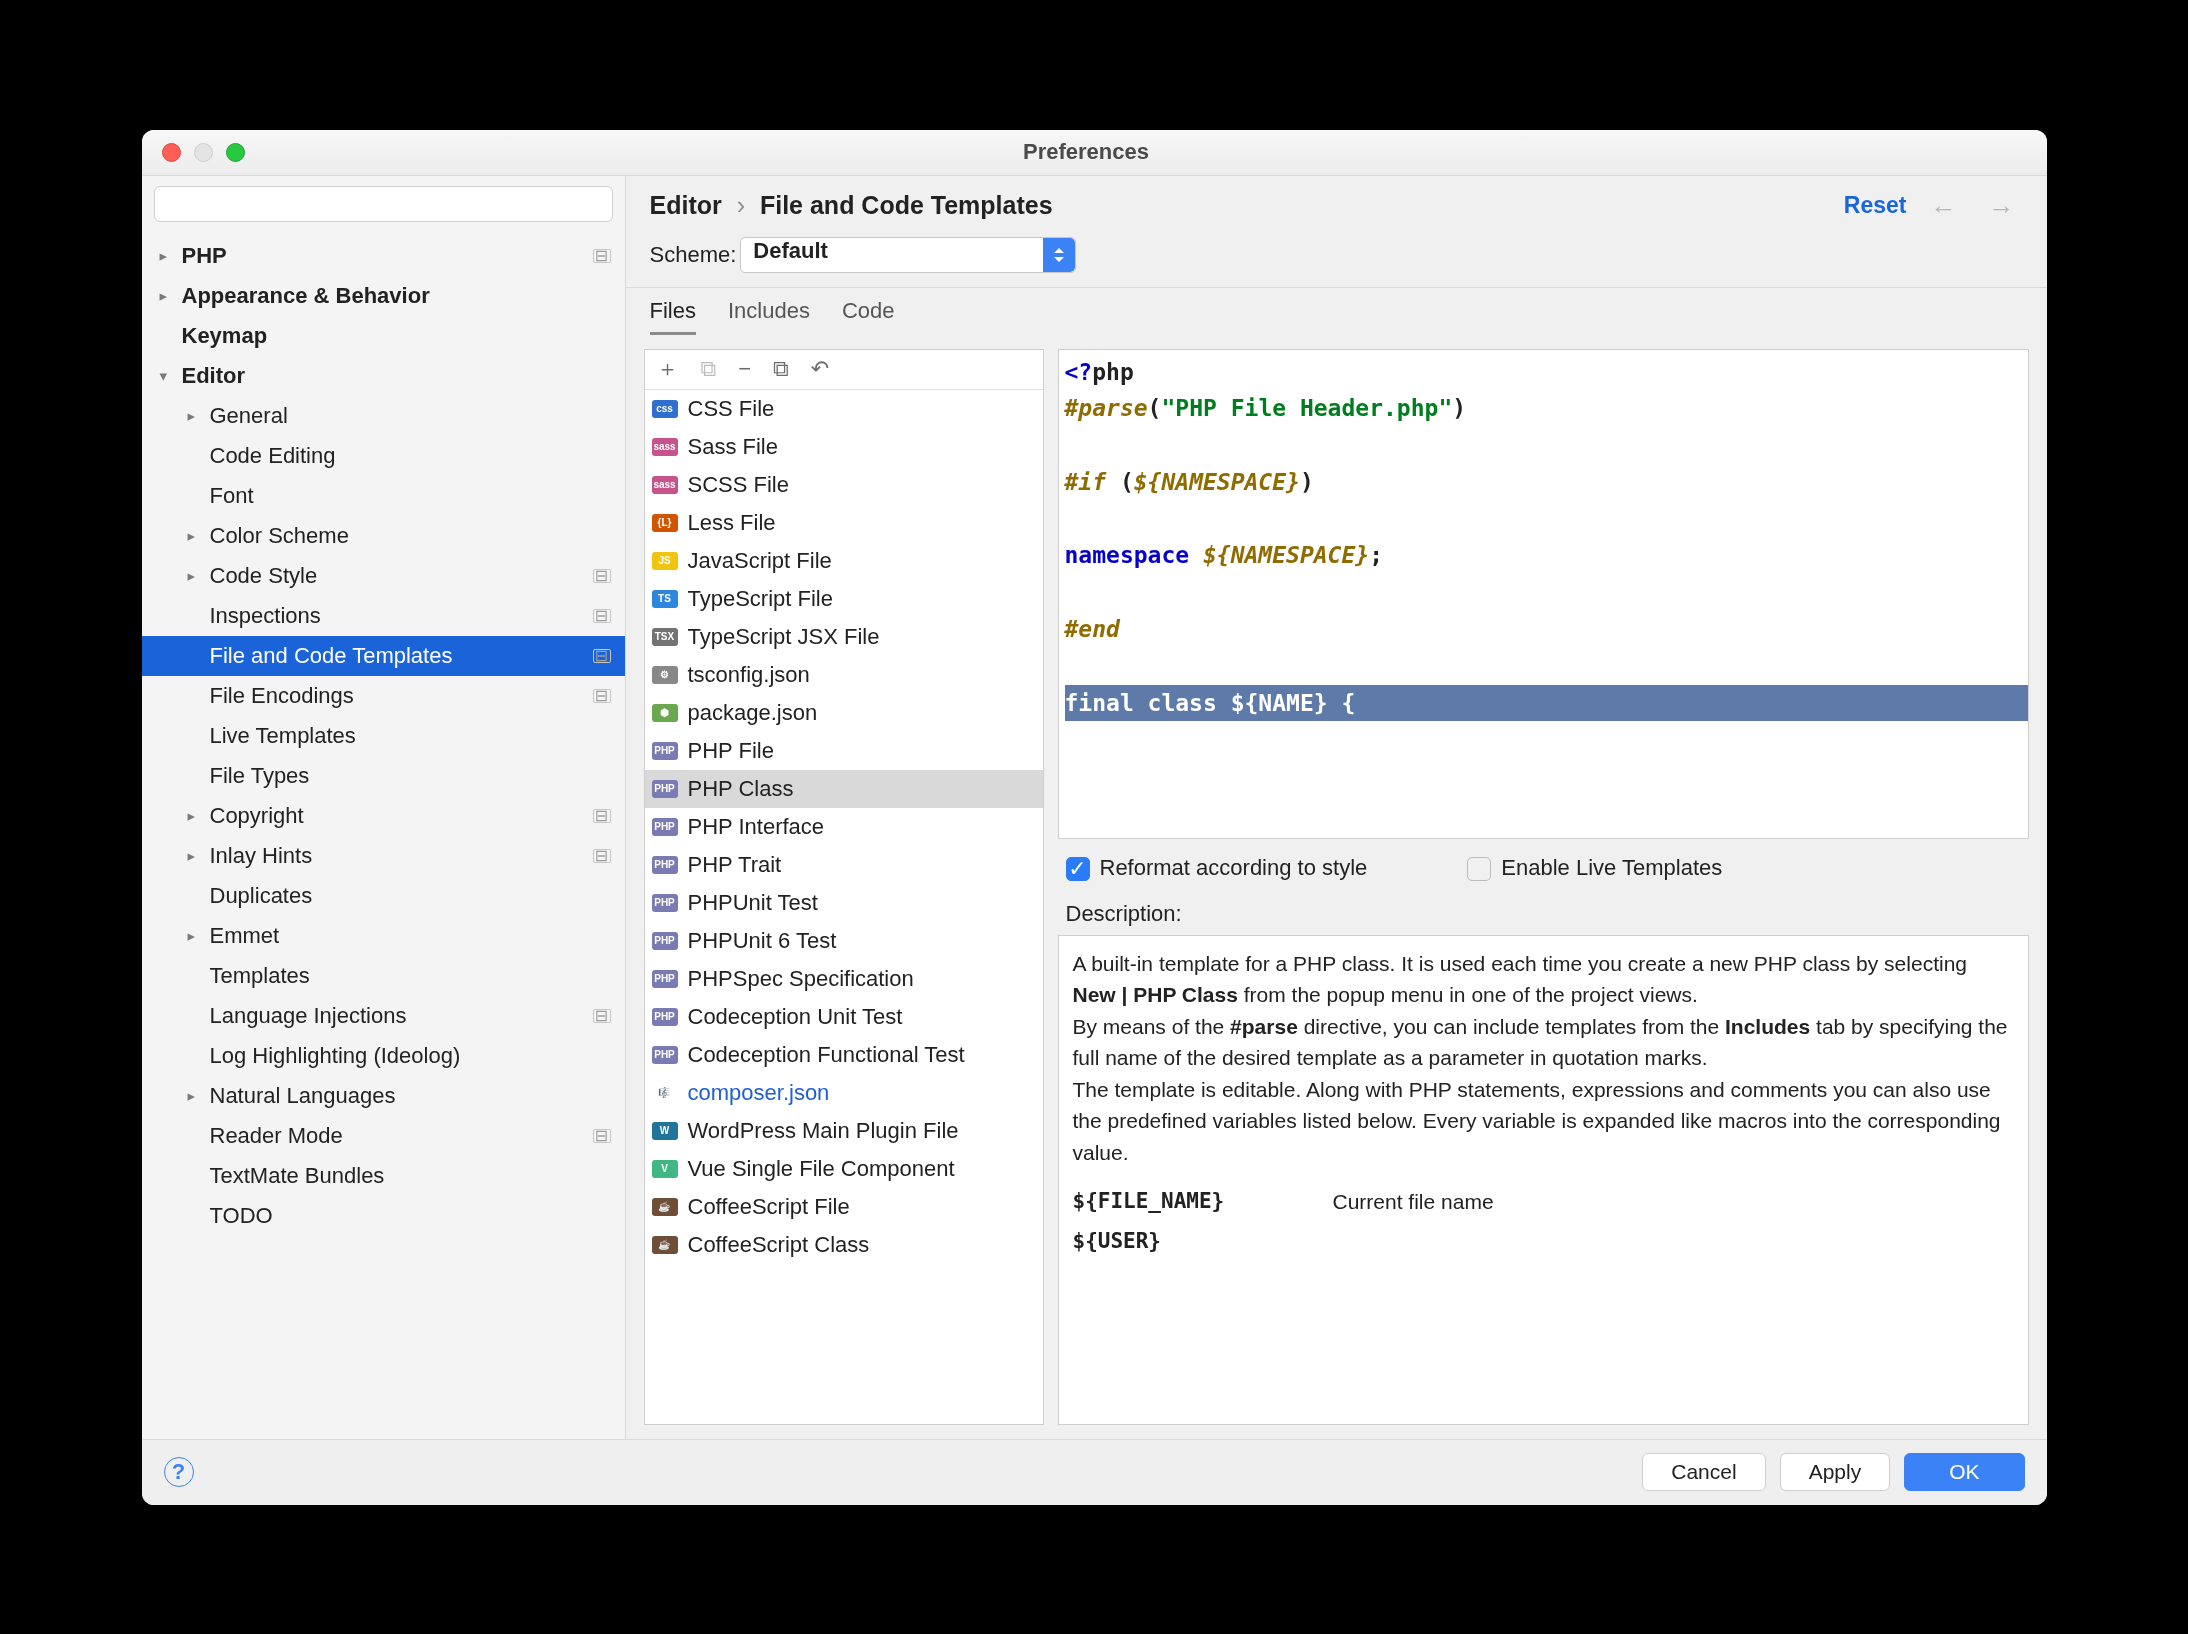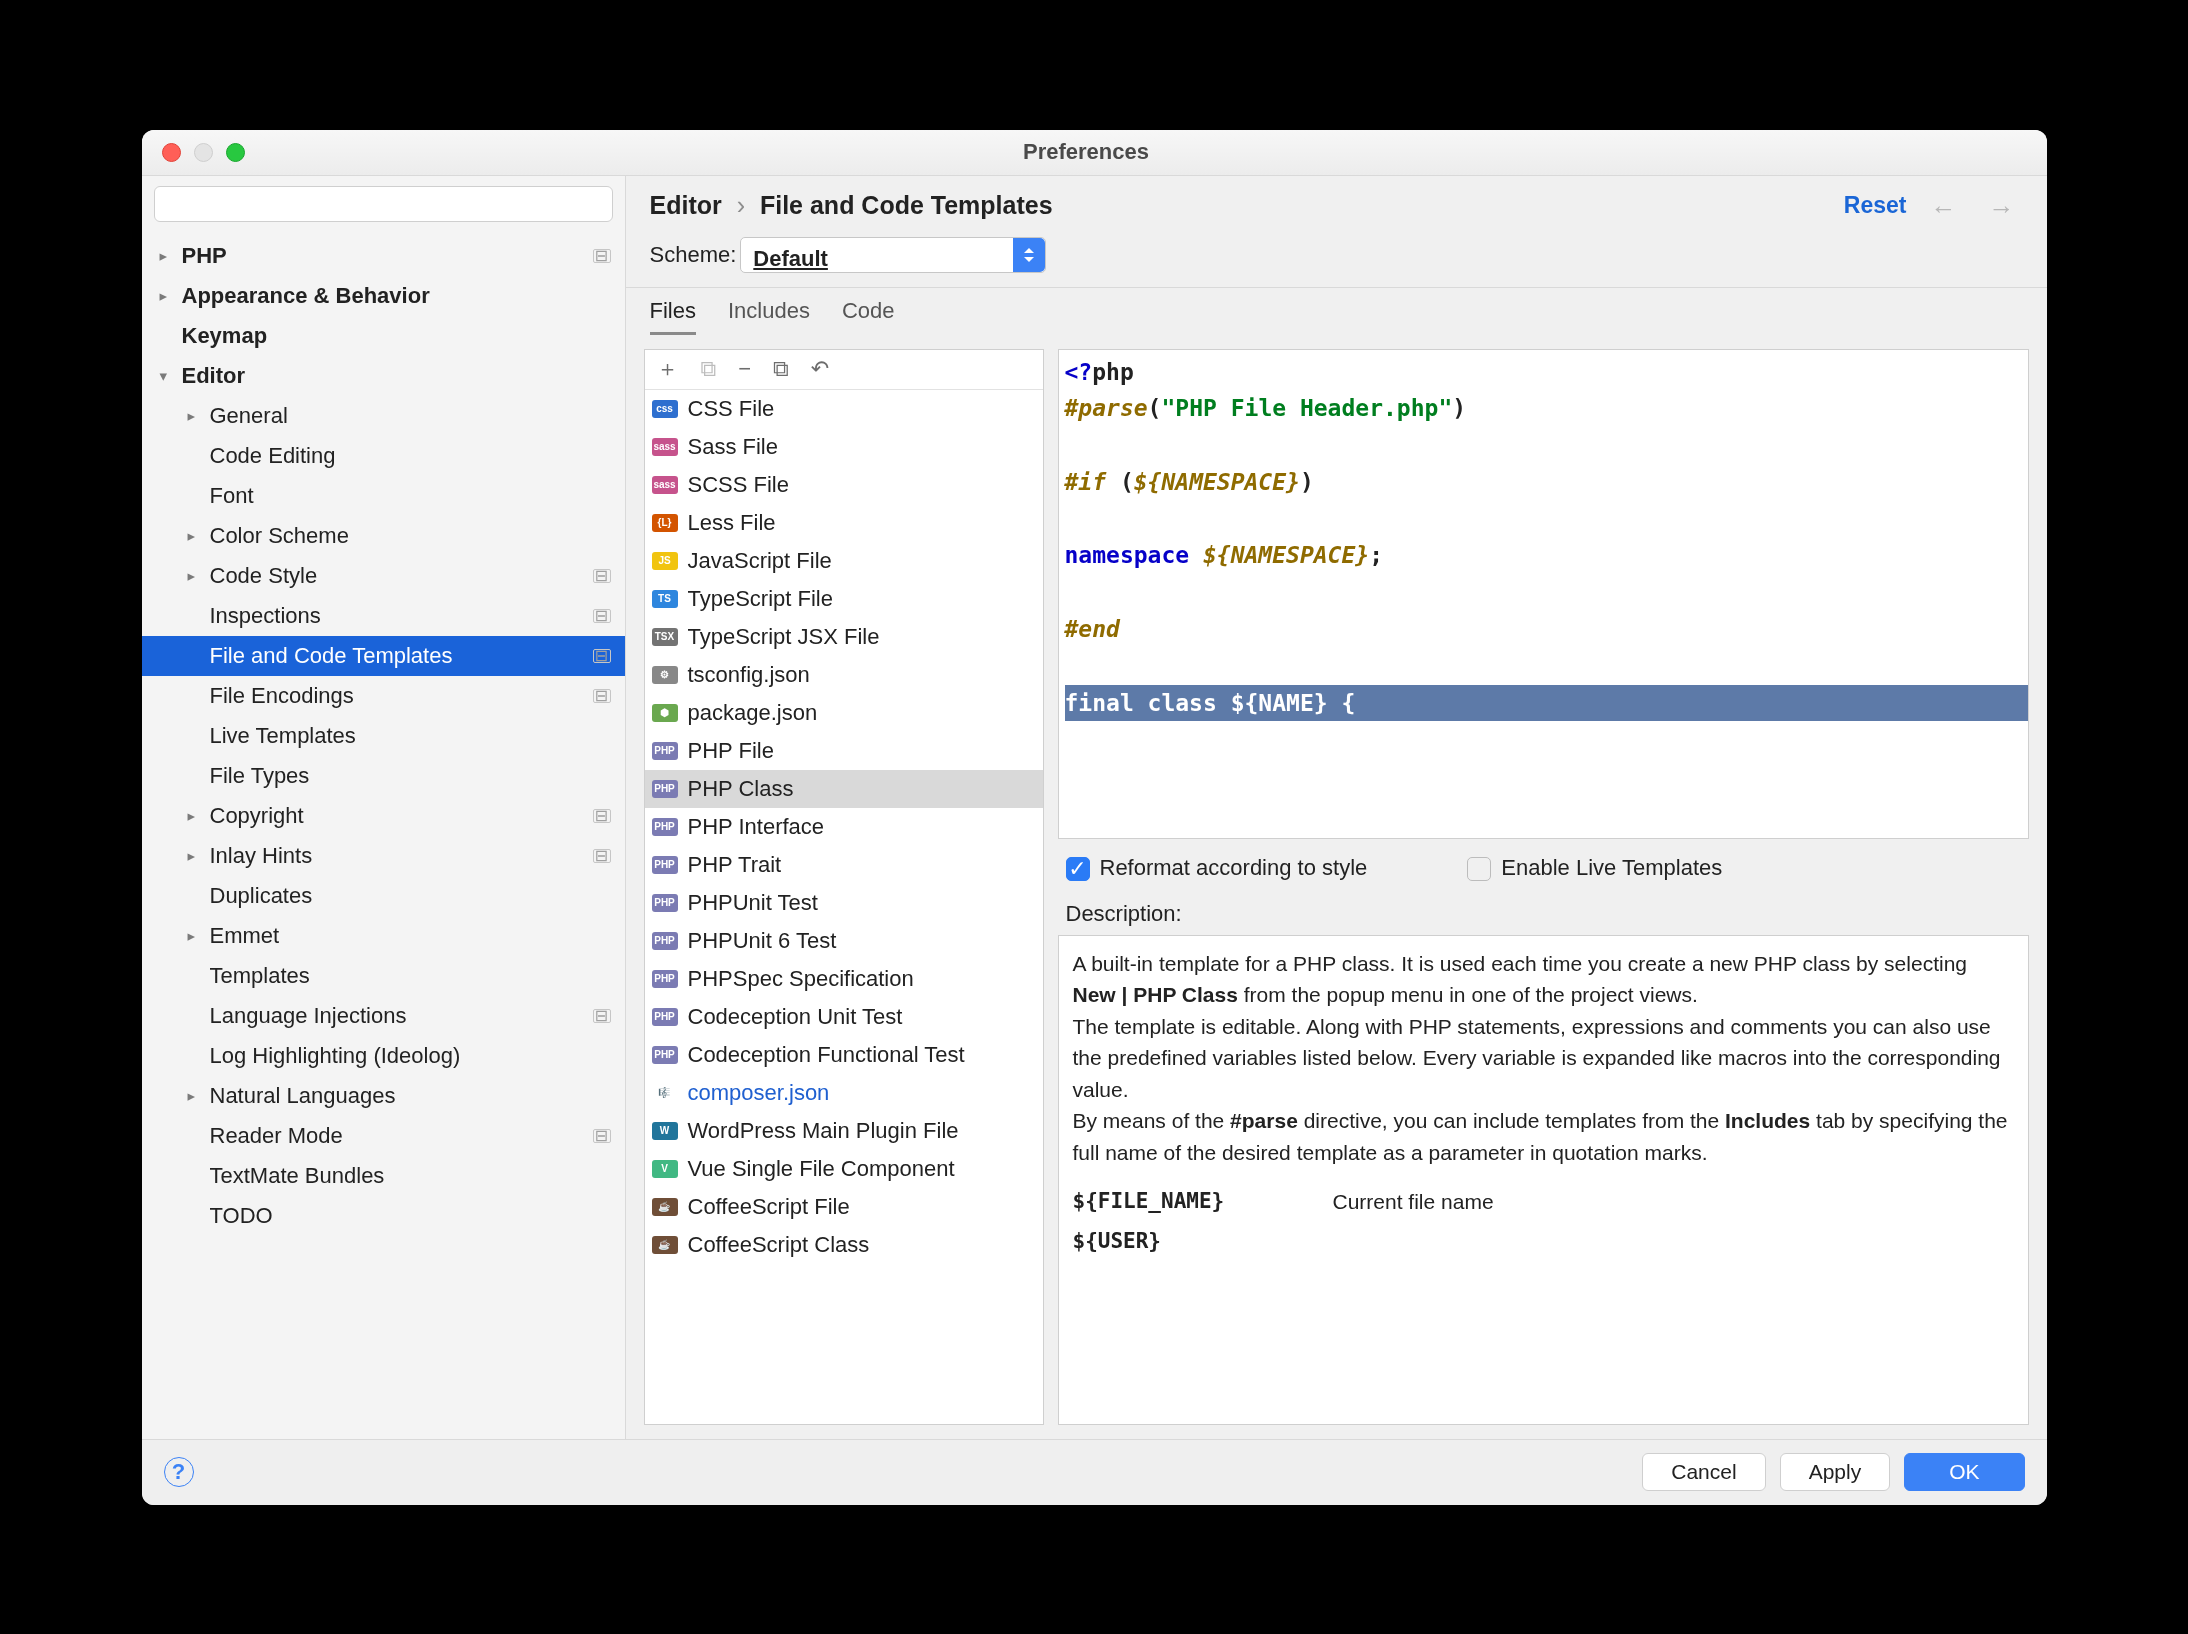--- a/index.html
+++ b/index.html
@@ -99,24 +99,24 @@
 .crumbs .sep { color:#8e8e8e; font-weight:400; padding:0 8px;}
 .reset { color:#1a66d6; font-weight:600; font-size:23px; cursor:pointer; }
 .navarrow { color:#b7b7b7; font-size:26px; padding:0 8px; }
 .schemebar {
   display:flex; align-items:center; gap:4px;
   padding: 6px 24px 14px 24px;
   border-bottom:1px solid #d9d9d9;
 }
 .schemebar label { font-size:22px; }
 .select {
-  width: 306px; height:36px; background:#fff;
+  width: 336px; height:36px; background:#fff;
   border:1px solid #c7c7c7; border-radius:5px;
-  display:flex; align-items:flex-end; padding:0 12px;
-  font-size:22px; font-weight:600; position:relative;text-decoration:underline;
+  display:flex; align-items:flex-start; padding:0 12px;
+  font-size:22px; font-weight:600; position:relative;
 }
 .select .arrow {
   position:absolute; right:0; top:0; bottom:0; width:32px;
   background:#3b82f6; border-radius:0 5px 5px 0;
   display:flex; flex-direction:column; align-items:center; justify-content:center;
 }
 .select .arrow::before,.select .arrow::after{
   content:""; border:5px solid transparent;
 }
 .select .arrow::before{ border-bottom-color:#fff; margin-bottom:2px;}
@@ -487,22 +487,22 @@
               <span class="chk checked">✓</span><span>Reformat according to style</span>
             </label>
             <label>
               <span class="chk"></span><span>Enable Live Templates</span>
             </label>
           </div>
 
           <div class="descLabel">Description:</div>
           <div class="description">
             <span>A built-in template for a PHP class. It is used each time you create a new PHP class by selecting </span><b>New | PHP Class</b><span> from the popup menu in one of the project views.</span>
+            <div><span>By means of the </span><b>#parse</b><span> directive, you can include templates from the </span><b>Includes</b><span> tab by specifying the full name of the desired template as a parameter in quotation marks.</span></div>
             <div>The template is editable. Along with PHP statements, expressions and comments you can also use the predefined variables listed below. Every variable is expanded like macros into the corresponding value.</div>
-            <div><span>By means of the </span><b>#parse</b><span> directive, you can include templates from the </span><b>Includes</b><span> tab by specifying the full name of the desired template as a parameter in quotation marks.</span></div>
             <div class="vars">
               <div class="varrow">
                 <span class="varname">${FILE_NAME}</span>
                 <span>Current file name</span>
               </div>
               <div class="varrow">
                 <span class="varname">${USER}</span>
                 <span></span>
               </div>
             </div>

